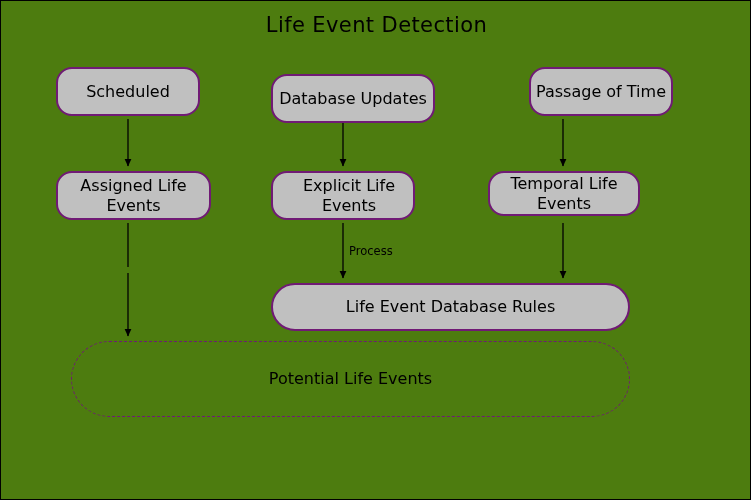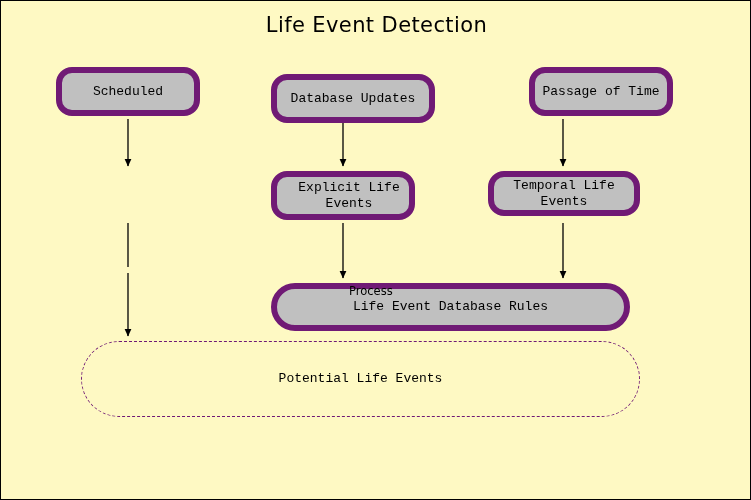--- a/index.html
+++ b/index.html
@@ -4,49 +4,48 @@
 <style>
   html, body {
     margin: 0;
     padding: 0;
     background: #ffffff;
   }
   #canvas {
     position: relative;
     width: 751px;
     height: 500px;
-    background: #fef9c3;
+    background: #4d7c0f;
     border: 1px solid #000000;
     box-sizing: border-box;
     font-family: "DejaVu Sans", sans-serif;
     overflow: hidden;
   }
   #title {
     position: absolute;
     left: 0;
     top: 12px;
     width: 751px;
     text-align: center;
     font-size: 21px;
     color: #000000;
     letter-spacing: 0.4px;
   }
   .node {
     position: absolute;
     box-sizing: border-box;
-    border: 6px solid #701a75;
+    border: 2px solid #701a75;
     background: #c0c0c0;
     display: flex;
     align-items: center;
     justify-content: center;
     text-align: center;
-    font-size: 13px;
+    font-size: 16px;
     color: #000000;
     line-height: 1.2;
-    font-family: Liberation Mono, monospace;
   }
   .rounded {
     border-radius: 16px;
   }
   .pill {
     border-radius: 24px;
   }
   .dashed {
     border-style: dashed;
     border-width: 1px;
@@ -101,32 +100,35 @@
   </div>
 
   <div class="node rounded" style="left:270px; top:73px; width:164px; height:49px;">
     <span>Database Updates</span>
   </div>
 
   <div class="node rounded" style="left:487px; top:66px; width:144px; height:49px;margin-left:41px;">
     <span>Passage of Time</span>
   </div>
 
+  <div class="node rounded" style="left:55px; top:170px; width:155px; height:49px;">
+    <span>Assigned Life Events</span>
+  </div>
 
   <div class="node rounded" style="left:270px; top:170px; width:144px; height:49px;padding-left:12px;">
     <span>Explicit Life Events</span>
   </div>
 
   <div class="node rounded" style="left:487px; top:170px; width:152px; height:45px;">
     <span>Temporal Life Events</span>
   </div>
 
   <div class="node pill" style="left:270px; top:282px; width:359px; height:48px;">
     <span>Life Event Database Rules</span>
   </div>
 
-  <div class="node dashed" style="left:80px; top:340px; width:559px; height:76px;align-items:center;">
+  <div class="node dashed" style="left:70px; top:340px; width:559px; height:76px;align-items:center;">
     <span>Potential Life Events</span>
   </div>
 
-  <div class="edge-label" style="left:348px; top:243px;margin-top:40px;">Process</div>
+  <div class="edge-label" style="left:348px; top:243px;">Process</div>
 
 </div>
 
 </body></html>

